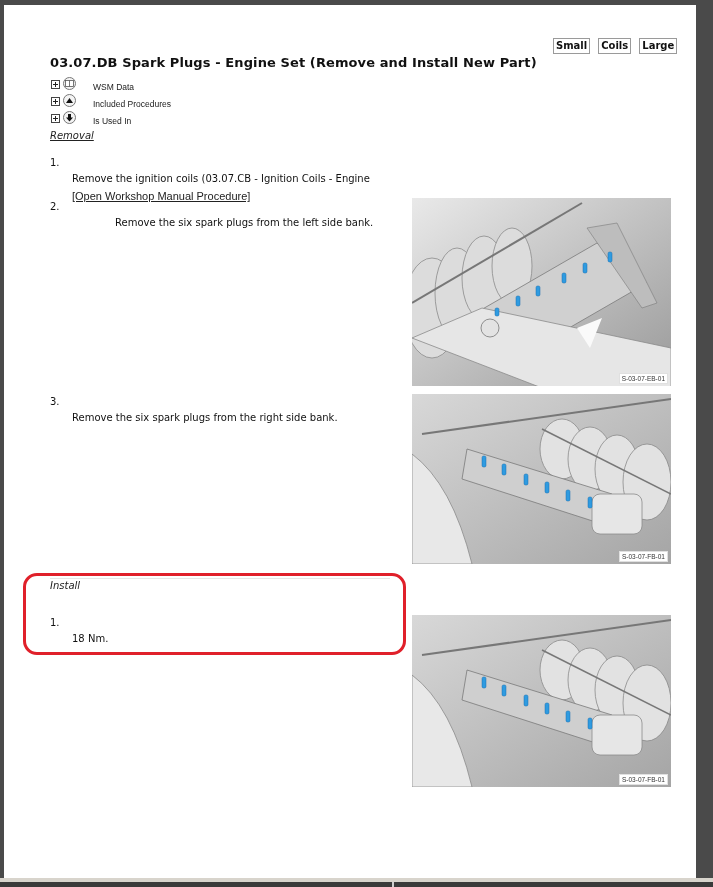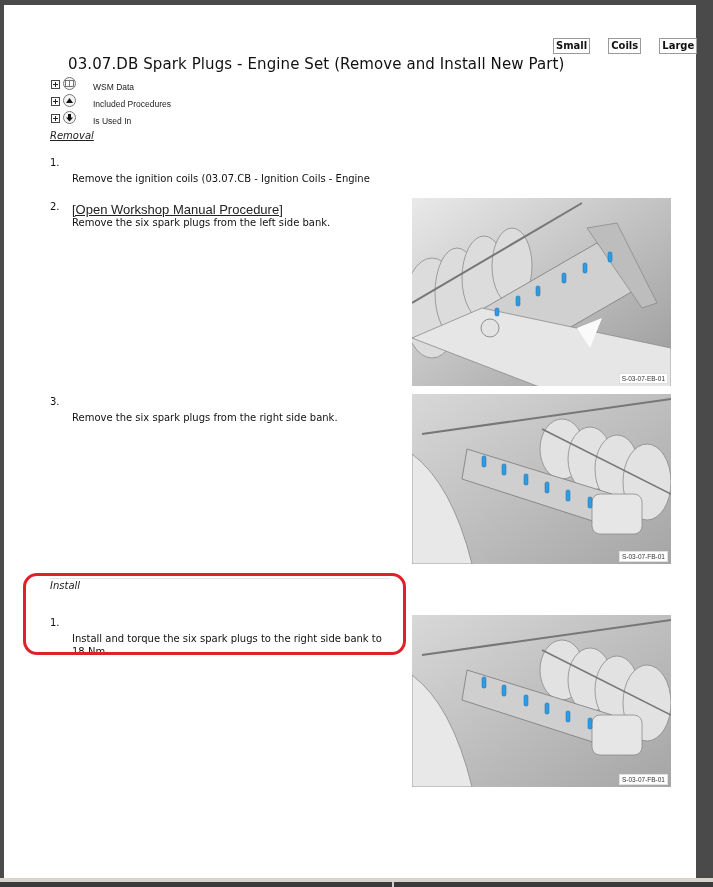--- a/index.html
+++ b/index.html
@@ -15,49 +15,49 @@
   }
   .frame-bottom {
     position: absolute; left: 0; top: 878px; width: 713px; height: 4px; background: #d8d4cc;
   }
   .frame-bottom2 {
     position: absolute; left: 0; top: 882px; width: 713px; height: 5px; background: #3a3a3a;
   }
   .splitter {
     position: absolute; left: 392px; top: 882px; width: 2px; height: 5px; background: #cfcfcf;
   }
-  .size-buttons { position: absolute; left: 553px; top: 38px; display: flex; gap: 18px; }
+  .size-buttons { position: absolute; left: 553px; top: 38px; display: flex; gap: 8px; }
   .size-btn {
     font-family: "DejaVu Sans", sans-serif; font-size: 10px; font-weight: bold; color: #111;
     border: 1px solid #9a9a9a; background: #fff; padding: 1px 2px; line-height: 12px; cursor: pointer;
   }
   .title {
-    position: absolute; left: 68px; top: 55px; font-size: 15px; font-weight: normal; letter-spacing: 0.1px;
+    position: absolute; left: 50px; top: 55px; font-size: 13px; font-weight: bold; letter-spacing: 0.1px;
     white-space: nowrap;
   }
   .tree { position: absolute; left: 51px; top: 74px; }
   .tree-row { display: flex; align-items: flex-end; height: 17px; cursor: pointer; }
   .plus {
     width: 9px; height: 9px; border: 1px solid #444; position: relative; box-sizing: border-box; margin-right: 3px; margin-bottom: 2px;
   }
   .plus::before { content: ""; position: absolute; left: 1px; top: 3px; width: 5px; height: 1px; background: #222; }
   .plus::after { content: ""; position: absolute; left: 3px; top: 1px; width: 1px; height: 5px; background: #222; }
   .circ-icon {
     width: 13px; height: 13px; border: 1px solid #777; border-radius: 50%; box-sizing: border-box;
     display: flex; align-items: center; justify-content: center; margin-bottom: 1px;
     background: #f4f4f4;
   }
   .tree-label { font-family: "Liberation Sans", sans-serif; font-size: 8.5px; color: #222; margin-left: 17px; margin-bottom: -1px; }
   .section-head { position: absolute; font-style: italic; font-size: 10px; color: #222; }
   .step { position: absolute; font-size: 10px; line-height: 13px; color: #111; }
   .step .num { position: absolute; left: 0; top: 0; }
   .step .txt { position: absolute; left: 22px; top: 16px; }
   .link {
-    font-family: "Liberation Sans", sans-serif; font-size: 13px; color: #222; text-decoration: underline; cursor: pointer;
-    display: block; margin-top: 18px;
+    font-family: "Liberation Sans", sans-serif; font-size: 11px; color: #222; text-decoration: underline; cursor: pointer;
+    display: block; margin-top: 5px;
   }
   .figure {
     position: absolute; left: 412px; width: 259px; background: #c9c9c9; overflow: hidden;
   }
   .figure svg { display: block; }
   .fig-code {
     position: absolute; right: 3px; bottom: 2px; background: #fff; font-family: "Liberation Sans", sans-serif;
     font-size: 6.5px; color: #333; padding: 0 2px; line-height: 9px; border: 1px solid #e0e0e0;
   }
   .highlight {
@@ -116,21 +116,21 @@
 <div class="step" style="left:50px; top:156px; width:350px;">
   <span class="num">1.</span>
   <div class="txt" style="width:330px;">
     <div>Remove the ignition coils (03.07.CB - Ignition Coils - Engine</div>
     <span class="link">[Open Workshop Manual Procedure]</span>
   </div>
 </div>
 
 <div class="step" style="left:50px; top:200px; width:350px;">
   <span class="num">2.</span>
-  <span class="txt" style="white-space:nowrap;">Remove the six spark plugs from the left side bank.</span>
+  <span class="txt" style="white-space:nowrap;margin-left:43px;">Remove the six spark plugs from the left side bank.</span>
 </div>
 
 <div class="step" style="left:50px; top:395px; width:350px;">
   <span class="num">3.</span>
   <span class="txt" style="white-space:nowrap;">Remove the six spark plugs from the right side bank.</span>
 </div>
 
 <div class="figure" style="top:198px; height:188px;">
   <svg width="259" height="188" viewBox="0 0 259 188">
     <defs>
@@ -196,21 +196,20 @@
   <span class="fig-code">S-03-07-FB-01</span>
 </div>
 
 <div class="divider"></div>
 
 <div class="section-head" style="left:50px; top:580px;">Install</div>
 
 <div class="step" style="left:50px; top:616px; width:360px;">
   <span class="num">1.</span>
   <div class="txt" style="width:340px; white-space:nowrap;">
-    <div>Install and torque the six spark plugs to the right side bank to</div>
     <div>18 Nm.</div>
   </div>
 </div>
 
 <div class="highlight"></div>
 
 <div class="figure" style="top:615px; height:172px;">
   <svg width="259" height="172" viewBox="0 0 259 172">
     <defs>
       <linearGradient id="g3" x1="0" y1="0" x2="1" y2="1">

